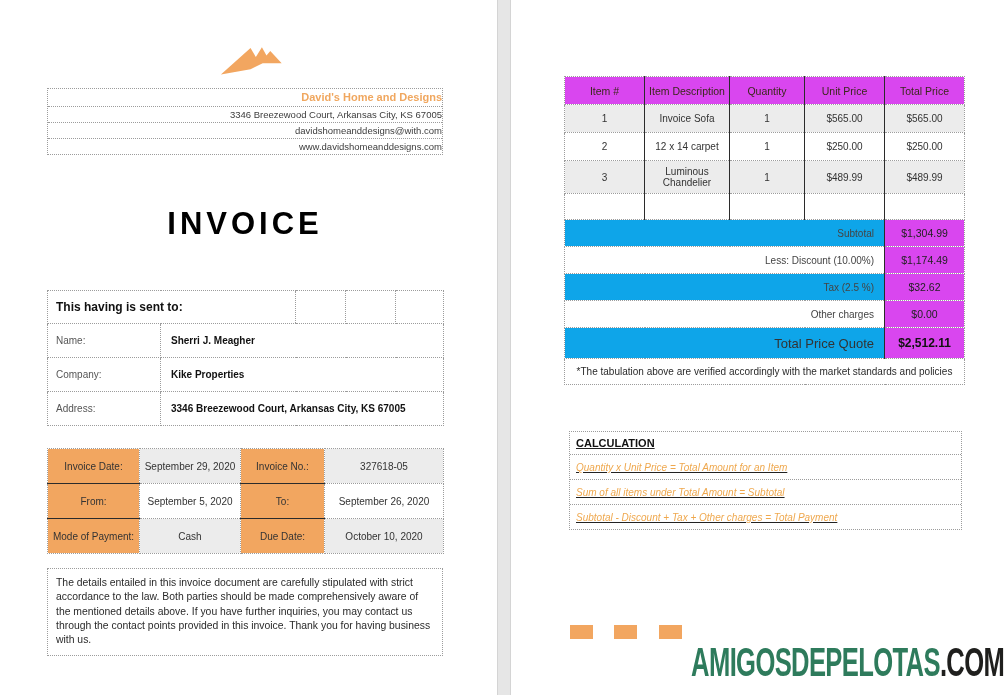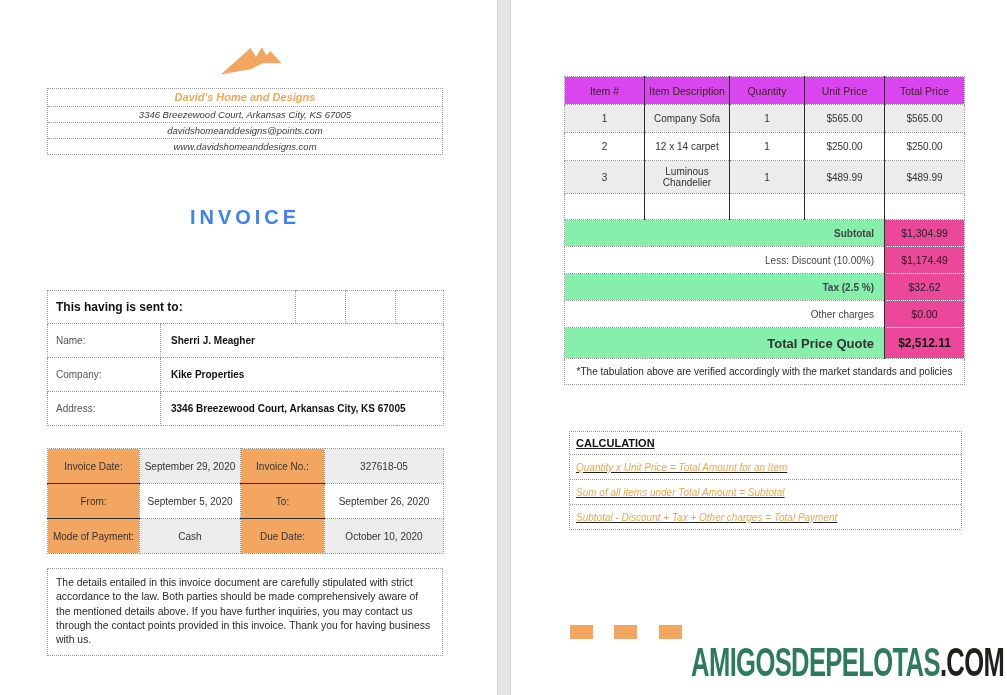--- a/index.html
+++ b/index.html
@@ -17,31 +17,31 @@
   .page-divider {
     position:absolute; top:0; left:497px; width:14px; height:695px;
     background:#e6e6e6; border-left:1px solid #d4d4d4; border-right:1px solid #d4d4d4;
   }
 
   
   .logo { position:absolute; left:211px; top:37px; width:76px; height:44px; }
 
   .contact-card {
     position:absolute; left:47px; top:88px; width:396px;
-    border:1px dotted #9c9c9c; text-align:center;font-style:italic;
+    border:1px dotted #9c9c9c; text-align:right;
   }
   .contact-row { border-top:1px dotted #9c9c9c; font-size:9.5px; color:#3c3c3c;
     height:16px; line-height:16px; overflow:hidden; }
   .contact-row:first-child { border-top:none; height:17px; line-height:17px;
     font-weight:bold; font-size:11px; color:#f0a75f; }
 
   .invoice-title {
     position:absolute; left:47px; top:206px; width:396px;
-    text-align:center; font-size:20px; font-weight:bold;
-    letter-spacing:4px; color:#3b82f6;
+    text-align:center; font-size:31px; font-weight:bold;
+    letter-spacing:4px; color:#000000;
   }
 
   table { border-collapse:collapse; table-layout:fixed; }
   td { overflow:hidden; }
 
   .recipient-table { position:absolute; left:47px; top:290px; width:396px; }
   .recipient-table td { border:1px dotted #9c9c9c; }
   .recipient-table .sent-head { font-weight:bold; font-size:12px; color:#111;
     padding-left:8px; height:33px; border-right:none; }
   .recipient-table .mini { height:33px; }
@@ -68,22 +68,22 @@
   .items-table td.vline { border-right:1.5px solid #2b2b2b; }
   .items-table td:first-child { border-left:1px dotted #9c9c9c; }
   .items-table td:last-child, .items-table td.spanfull { border-right:1px dotted #9c9c9c; }
   .items-table tr.head td { background:#d946ef; height:28px; font-size:10.5px; color:#39281a; }
   .items-table tr.r td { height:28px; }
   .items-table tr.alt td { background:#ececec; }
   .items-table tr.tall td { height:33px; }
   .items-table tr.empty td { height:26px; }
   .items-table tr.sum td.slabel { text-align:right; padding-right:10px; font-size:10px;
     color:#444; height:27px; border-right:1.5px solid #2b2b2b; }
-  .items-table tr.sum td.sval { background:#ec4899; font-size:10.5px; color:#222;margin-left:48px; }
-  .items-table tr.sum.alt td.slabel { background:#86efac;font-weight:bold; }
+  .items-table tr.sum td.sval { background:#d946ef; font-size:10.5px; color:#222;margin-left:48px; }
+  .items-table tr.sum.alt td.slabel { background:#0ea5e9; }
   .items-table tr.total td.slabel { font-size:13px; color:#333; height:31px; }
   .items-table tr.total td.sval { font-weight:bold; font-size:12px; color:#111; }
   .items-table tr.note td { height:26px; font-size:10px; color:#2a2a2a;
     border-right:1px dotted #9c9c9c; }
 
   .calc-box { position:absolute; left:58px; top:431px; width:393px;
     border:1px dotted #9c9c9c;text-decoration:underline; }
   .calc-title { height:22px; line-height:22px; padding-left:6px;
     font-weight:bold; font-size:11px; color:#111; }
   .calc-line { border-top:1px dotted #9c9c9c; height:25px; line-height:25px;
@@ -106,21 +106,21 @@
 
 <div class="page page-left">
 
   <svg class="logo" viewBox="0 0 100 55">
     <polygon points="13,48 52,13 59,25 67,12 73,23 78,17 93,33 68,33 52,41" fill="#f2a660"></polygon>
   </svg>
 
   <div class="contact-card">
     <div class="contact-row">David's Home and Designs</div>
     <div class="contact-row">3346 Breezewood Court, Arkansas City, KS 67005</div>
-    <div class="contact-row">davidshomeanddesigns@points.com</div>
+    <div class="contact-row">davidshomeanddesigns@with.com</div>
     <div class="contact-row">www.davidshomeanddesigns.com</div>
   </div>
 
   <div class="invoice-title">INVOICE</div>
 
   <table class="recipient-table">
     <colgroup>
       <col style="width:113px">
         <col style="width:135px">
       <col style="width:50px">
@@ -194,21 +194,21 @@
     <tbody>
         <tr class="head">
       <td class="vline">Item #</td>
       <td class="vline">Item Description</td>
       <td class="vline">Quantity</td>
       <td class="vline">Unit Price</td>
       <td>Total Price</td>
     </tr>
     <tr class="r alt">
       <td class="vline">1</td>
-      <td class="vline">Company Sofa</td>
+      <td class="vline">Invoice Sofa</td>
       <td class="vline">1</td>
       <td class="vline">$565.00</td>
       <td>$565.00</td>
     </tr>
     <tr class="r">
       <td class="vline">2</td>
       <td class="vline">12 x 14 carpet</td>
       <td class="vline">1</td>
       <td class="vline">$250.00</td>
       <td>$250.00</td>

